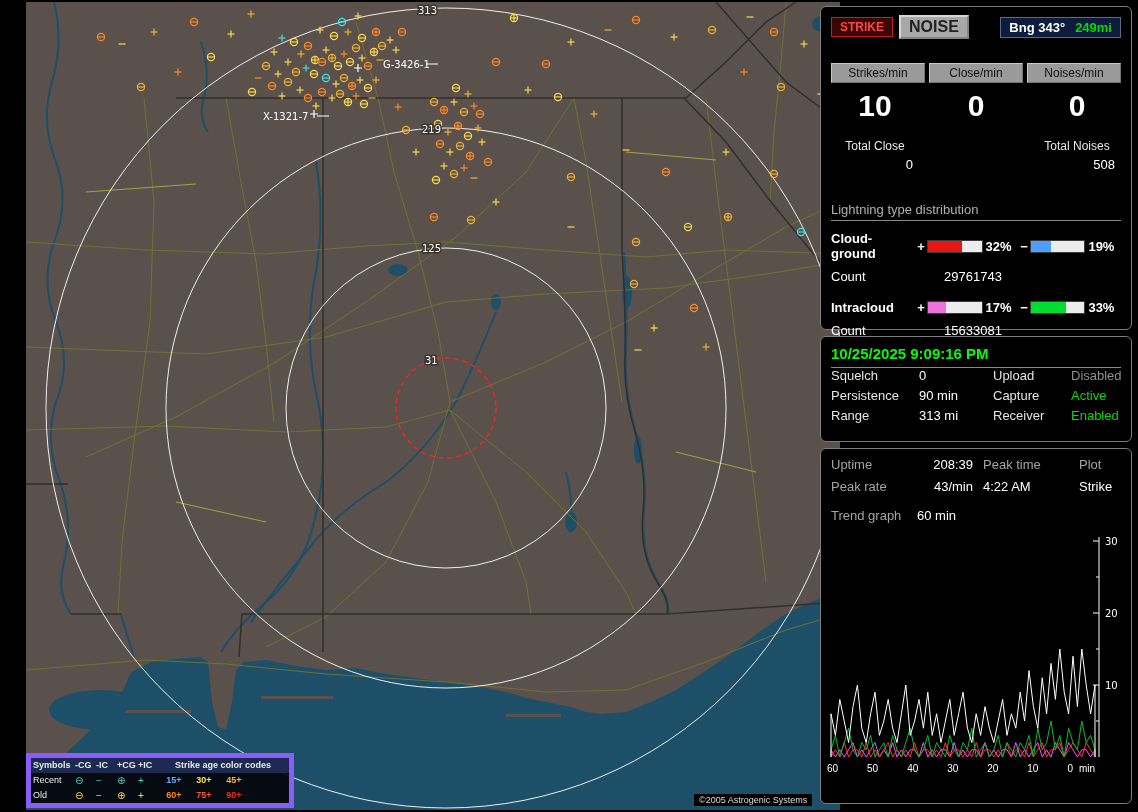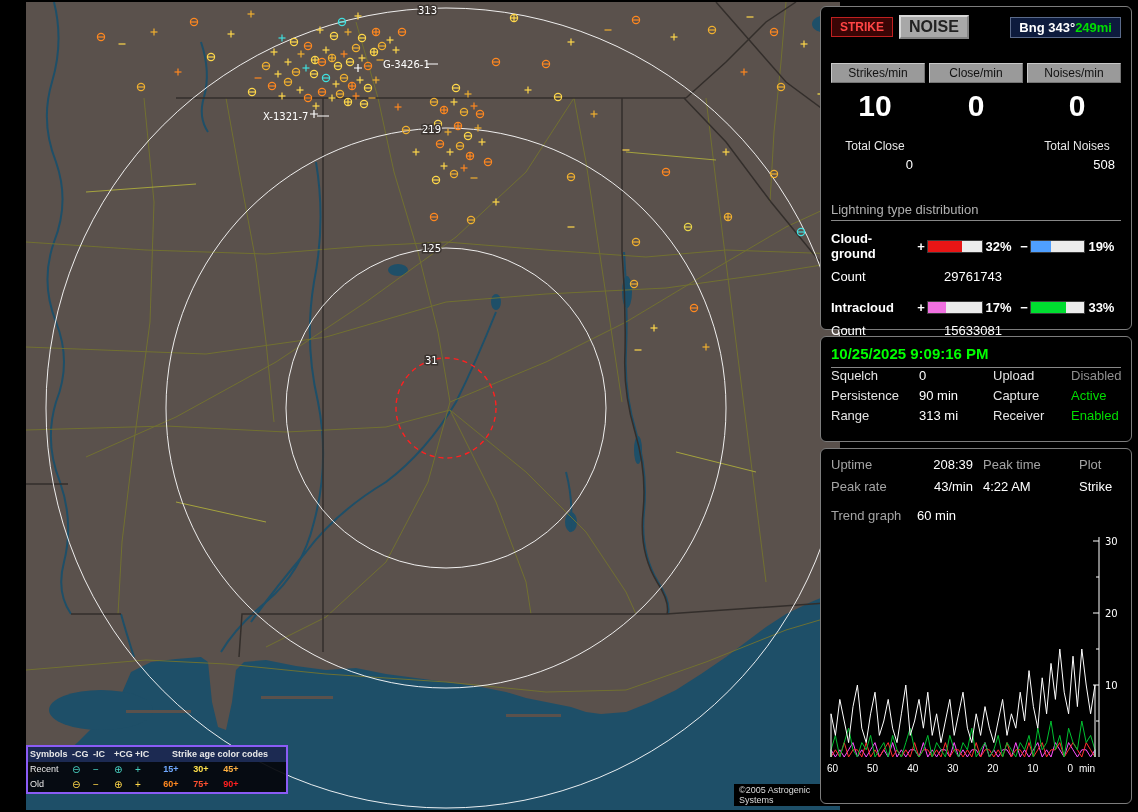--- a/index.html
+++ b/index.html
@@ -5,42 +5,42 @@
   html,body{margin:0;padding:0;}
   body{width:1138px;height:812px;background:#000;position:relative;overflow:hidden;
        font-family:"Liberation Sans","DejaVu Sans",sans-serif;color:#fff;}
   .abs{position:absolute;}
   
   .map{left:2px;top:2px;width:814px;height:808px;background:#5a514c;margin-left:24px;}
   .map svg{display:block;}
   svg text{fill:#fff;font-family:"DejaVu Sans",sans-serif;font-size:10px;}
   .ringlbl{paint-order:stroke;stroke:#3a332f;stroke-width:3px;}
   
-  .legend{position:absolute;left:0;bottom:16px;width:258px;background:rgba(4,6,12,.93);
-          border:2px solid #8b5cf6;font-size:9px;color:#e8e8e8;line-height:13px;}
+  .legend{position:absolute;left:0;bottom:2px;width:258px;background:rgba(4,6,12,.93);
+          border:5px solid #8b5cf6;font-size:9px;color:#e8e8e8;line-height:13px;}
   .lg-row{display:flex;align-items:center;padding:1px 2px;}
   .lg-head{background:#1c2a52;font-weight:bold;}
   .lg-c0{width:42px;} .lg-c{width:21px;text-align:left;}
   .lg-age-title{flex:1;text-align:center;}
   .lg-age{width:30px;text-align:center;font-weight:bold;}
   .lg-sym{font-size:10px;}
-  .copyright{position:absolute;left:708px;bottom:4px;background:#000;color:#ddd;
+  .copyright{position:absolute;left:668px;bottom:4px;background:#000;color:#ddd;
              font-size:9px;padding:1px 5px;}
   
   .panel{position:absolute;background:#000;border:1px solid #7d7d7d;border-radius:6px;
          padding:8px 10px;box-sizing:border-box;}
   #p1{left:820px;top:6px;width:312px;height:324px;}
   #p2{left:820px;top:336px;width:312px;height:106px;}
   #p3{left:820px;top:448px;width:312px;height:356px;}
   .row1{display:flex;align-items:center;gap:6px;}
   .btn-strike{background:#3a0505;color:#ff4545;border:1px solid #c02020;font-weight:bold;
               font-size:12px;padding:2px 8px;cursor:pointer;}
   .btn-noise{background:#a8a8a8;color:#222;border:2px outset #d8d8d8;font-weight:bold;
              font-size:16px;padding:1px 8px;cursor:pointer;}
-  .bng{margin-left:auto;background:#0d1b3d;border:1px solid #5a6a8a;display:flex;
+  .bng{margin-left:auto;background:#0d1b3d;border:1px solid #5a6a8a;display:flex;gap:10px;
        padding:2px 8px;font-size:13px;font-weight:bold;}
   .bng .rng{color:#00dd00;}
   .statgrid{display:flex;justify-content:space-between;margin-top:24px;}
   .statgrid.tight{margin-top:6px;}
   .scol{width:88px;text-align:center;}
   .chip{background:#9a9a9a;color:#111;font-size:12px;padding:2px 2px;border:1px outset #c8c8c8;}
   .bignum{font-size:30px;font-weight:bold;line-height:34px;}
   .tot-label{font-size:12px;color:#e8e8e8;margin-top:10px;}
   .tot-val{font-size:13px;text-align:right;padding-right:6px;margin-top:4px;}
   .dist-title{margin-top:30px;color:#b0b0b0;font-size:13px;border-bottom:1px solid #888;

